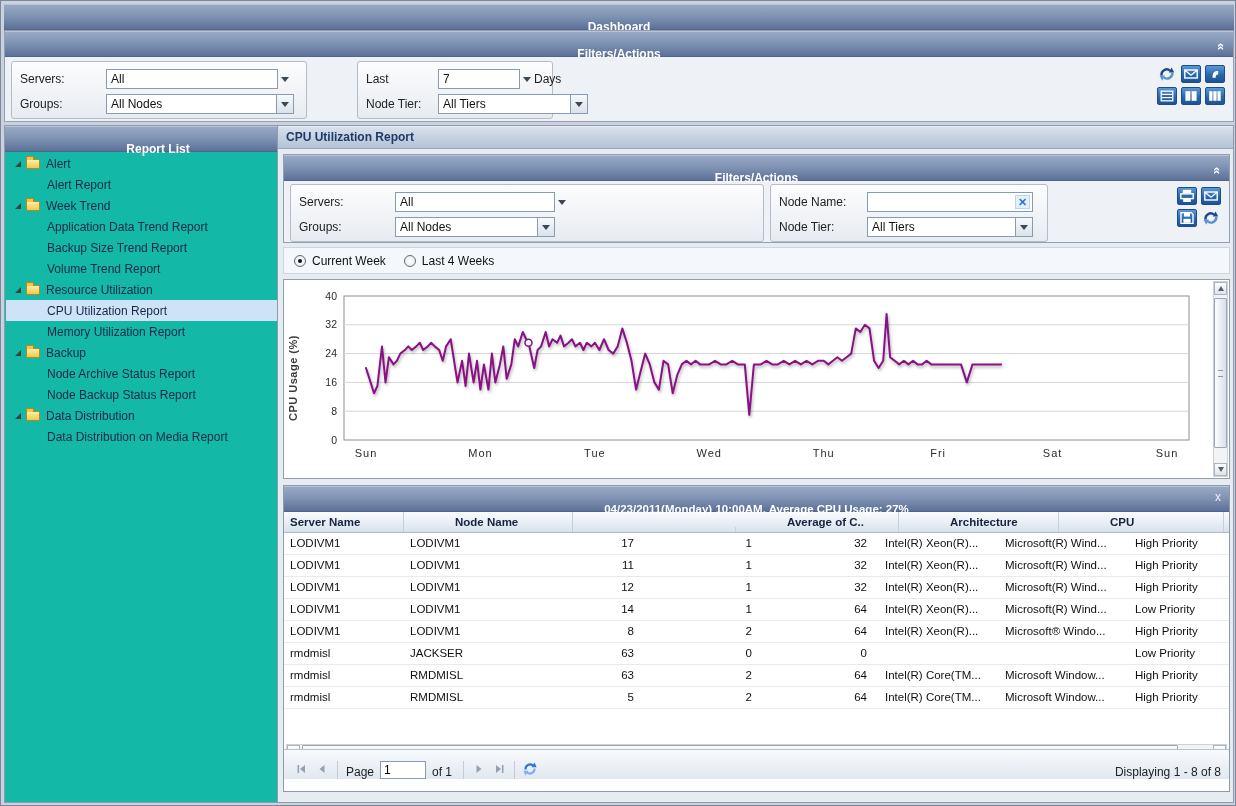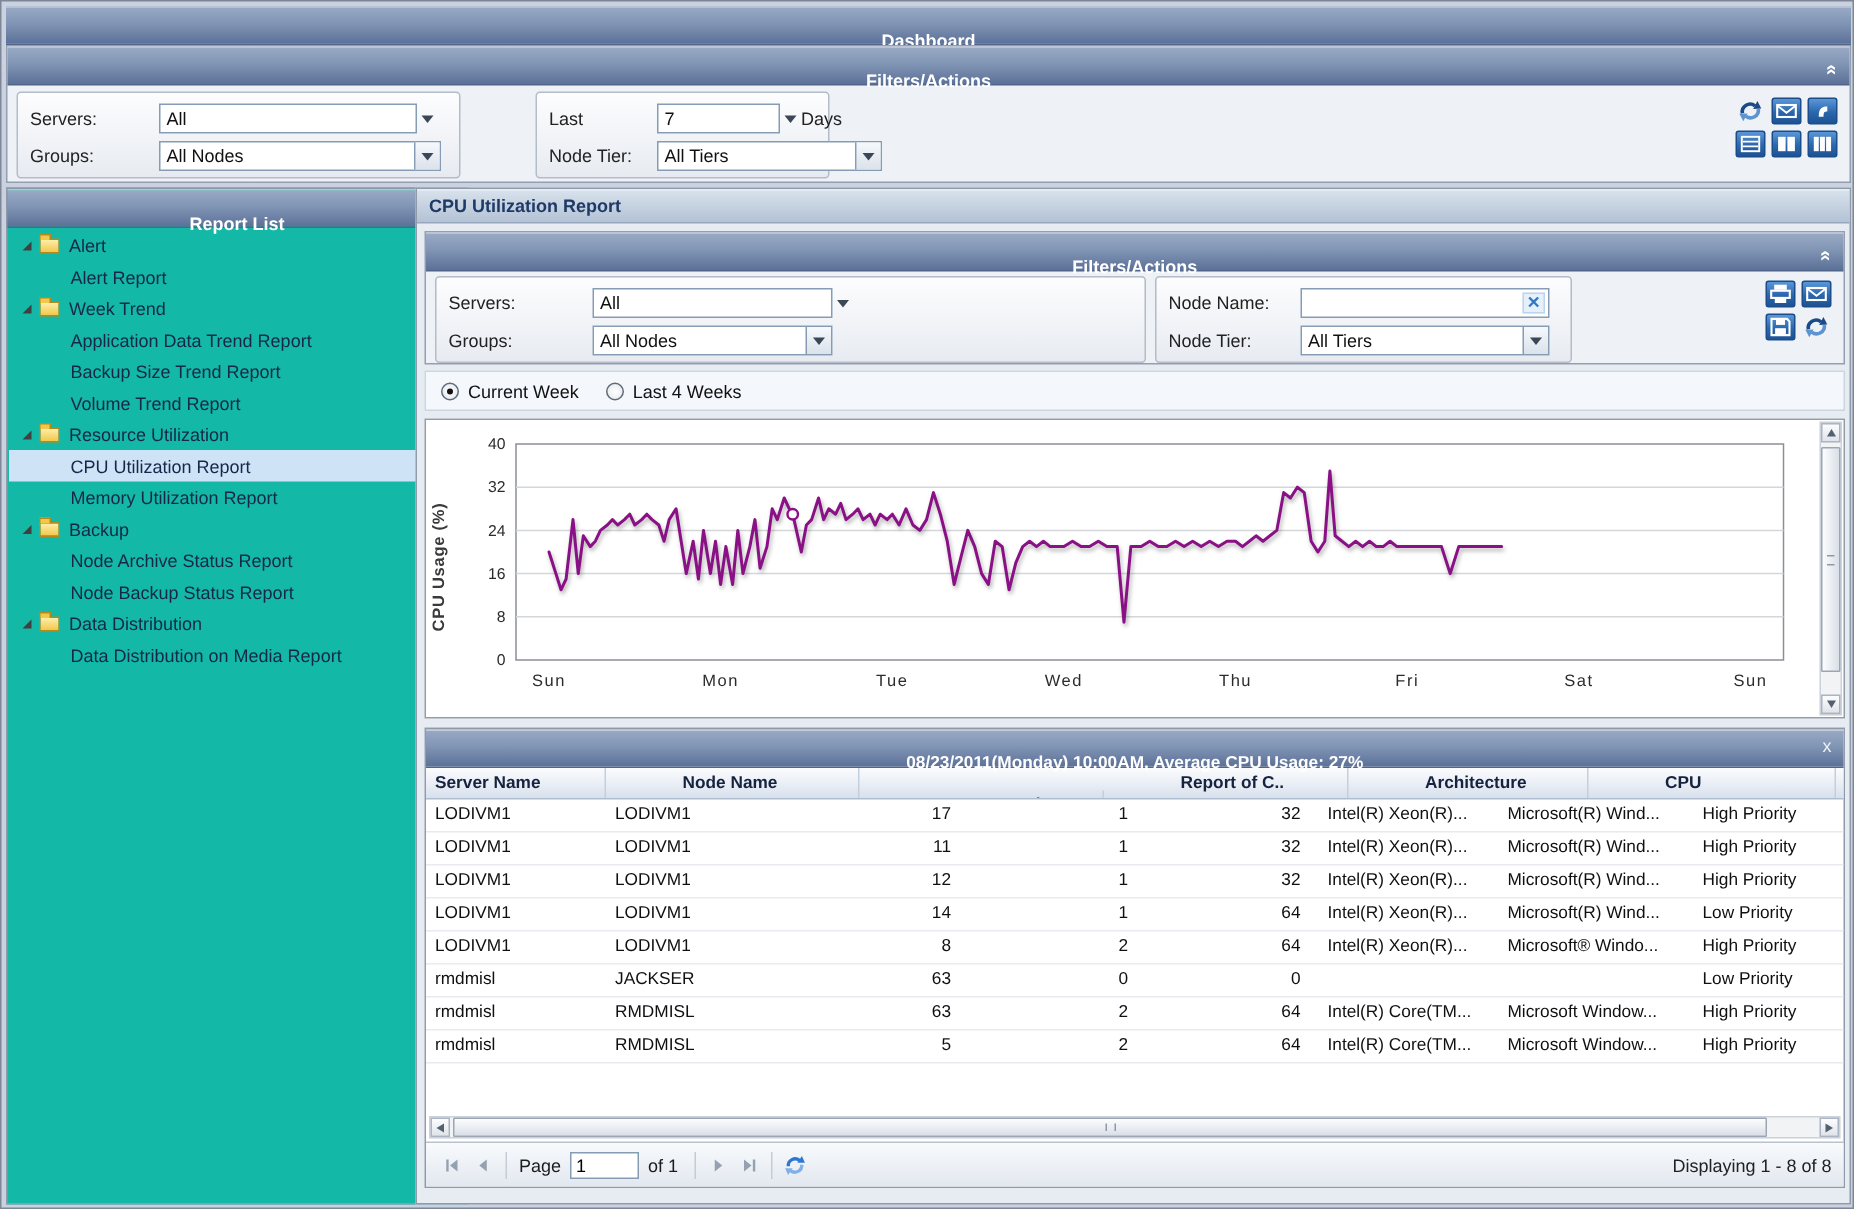--- a/index.html
+++ b/index.html
@@ -95,22 +95,22 @@
   .close-x { position: absolute; right: 8px; top: 0; color: #eef2f8; font-size: 12px; cursor: pointer; font-weight: normal; }
   .colhdr { display: flex; height: 21px; background: linear-gradient(#fafbfd, #e9eef5 55%, #d7e0ec);
     border-bottom: 1px solid #aebdd0; gap: 45px; }
   .gcell { padding: 0 6px; font-size: 11.5px; overflow: hidden; white-space: nowrap; flex: none; line-height: 21px; }
   .hcell { font-weight: bold; color: #15233f; border-right: 1px solid #c4cfdd; cursor: pointer; }
   .grow { display: flex; height: 22px; border-bottom: 1px solid #e7eaef; cursor: default; }
   .grow .gcell { line-height: 21px; color: #101010; font-size: 11.5px; }
   .gcell.r { text-align: right; padding-right: 12px; }
 
   
-  .pager { position: absolute; left: 0; right: 0; bottom: 0; height: 30px; background: linear-gradient(#f8fafc, #e2e8f0);
-    border-top: 1px solid #b9c3d0; display: flex; align-items: center; padding: 0 8px; font-size: 12px; color: #1c1c1c; }
+  .pager { position: absolute; left: 0; right: 0; bottom: 12px; height: 30px; background: linear-gradient(#f8fafc, #e2e8f0);
+    border-top: 1px solid #b9c3d0; display: flex; align-items: flex-end; padding: 0 8px; font-size: 12px; color: #1c1c1c; }
   .pg-btn { display: inline-flex; width: 20px; height: 20px; align-items: center; justify-content: center; cursor: pointer; }
   .pg-sep { width: 1px; height: 18px; background: #c3ccd7; margin: 0 5px; }
   .pg-input { width: 46px; height: 18px; border: 1px solid #869cb5; font-size: 12px; padding: 0 3px; font-family: "Liberation Sans", sans-serif; }
   .pg-right { margin-left: auto; color: #222; }
 
   svg { display: block; }
 </style>
 </head>
 <body>
 
@@ -390,28 +390,28 @@
           </div>
         <div class="v-thumb" style="top:16px; height:150px;"></div>
         <div class="sb-btn" style="bottom:0; left:0;">
             <span class="tri-dn"></span>
           </div>
       </div>
     </div>
 
     <div class="grid-box">
       <div class="hdr-blue">
-        <span>08/23/2011(Monday) 10:00AM, Average CPU Usage: 27%</span>
+        <span>04/23/2011(Monday) 10:00AM, Average CPU Usage: 27%</span>
         <span class="close-x">x</span>
       </div>
       <div class="colhdr">
           <div class="gcell hcell" style="width: 120px;">Server Name</div>
           <div class="gcell hcell" style="width: 124px;">Node Name</div>
           <div class="gcell hcell" style="width: 118px; margin-top: 15px;">CPU Usage (..</div>
-          <div class="gcell hcell" style="width: 118px;">Report of C..</div>
+          <div class="gcell hcell" style="width: 118px;">Average of C..</div>
           <div class="gcell hcell" style="width: 115px;">Architecture</div>
           <div class="gcell hcell" style="width: 120px;">CPU</div>
           <div class="gcell hcell" style="width: 130px;">Operating Syst...</div>
           <div class="gcell hcell" style="width: 95px;">Tier</div>
         </div>
       <div>
           <div class="grow">
             <div class="gcell" style="width: 120px;">LODIVM1</div>
             <div class="gcell" style="width: 124px;">LODIVM1</div>
             <div class="gcell r" style="width: 118px;">17</div>

